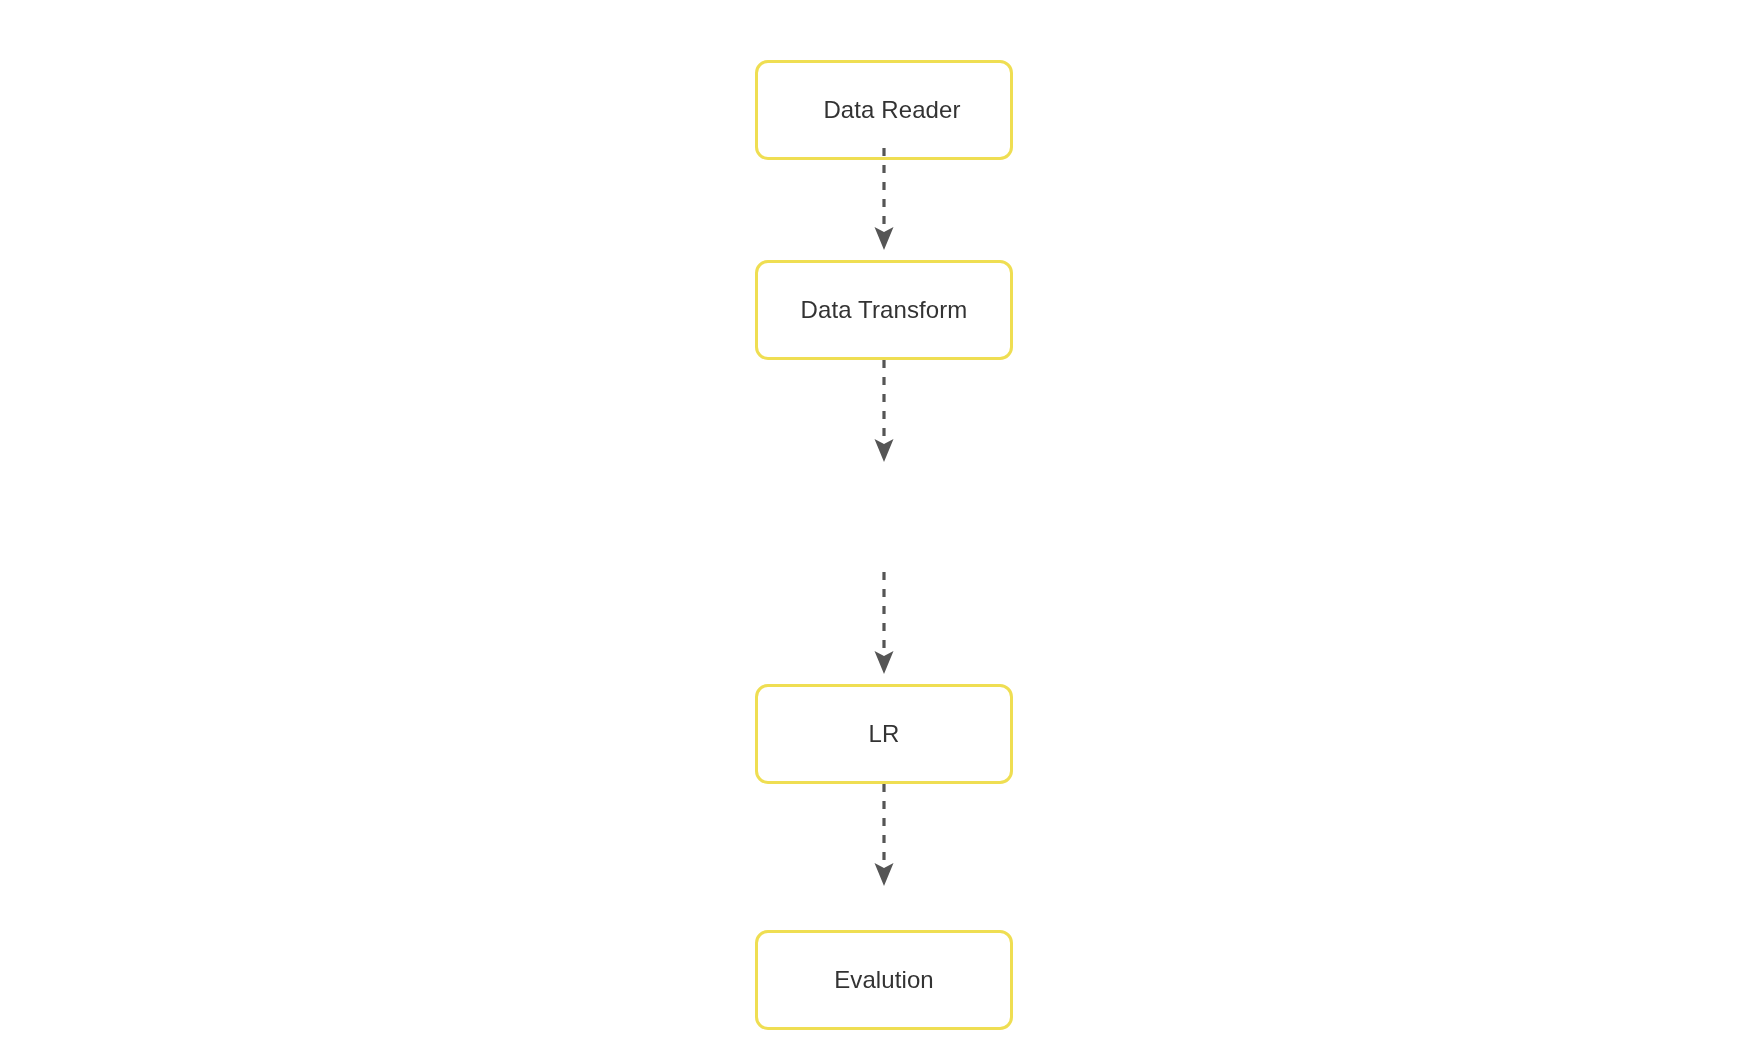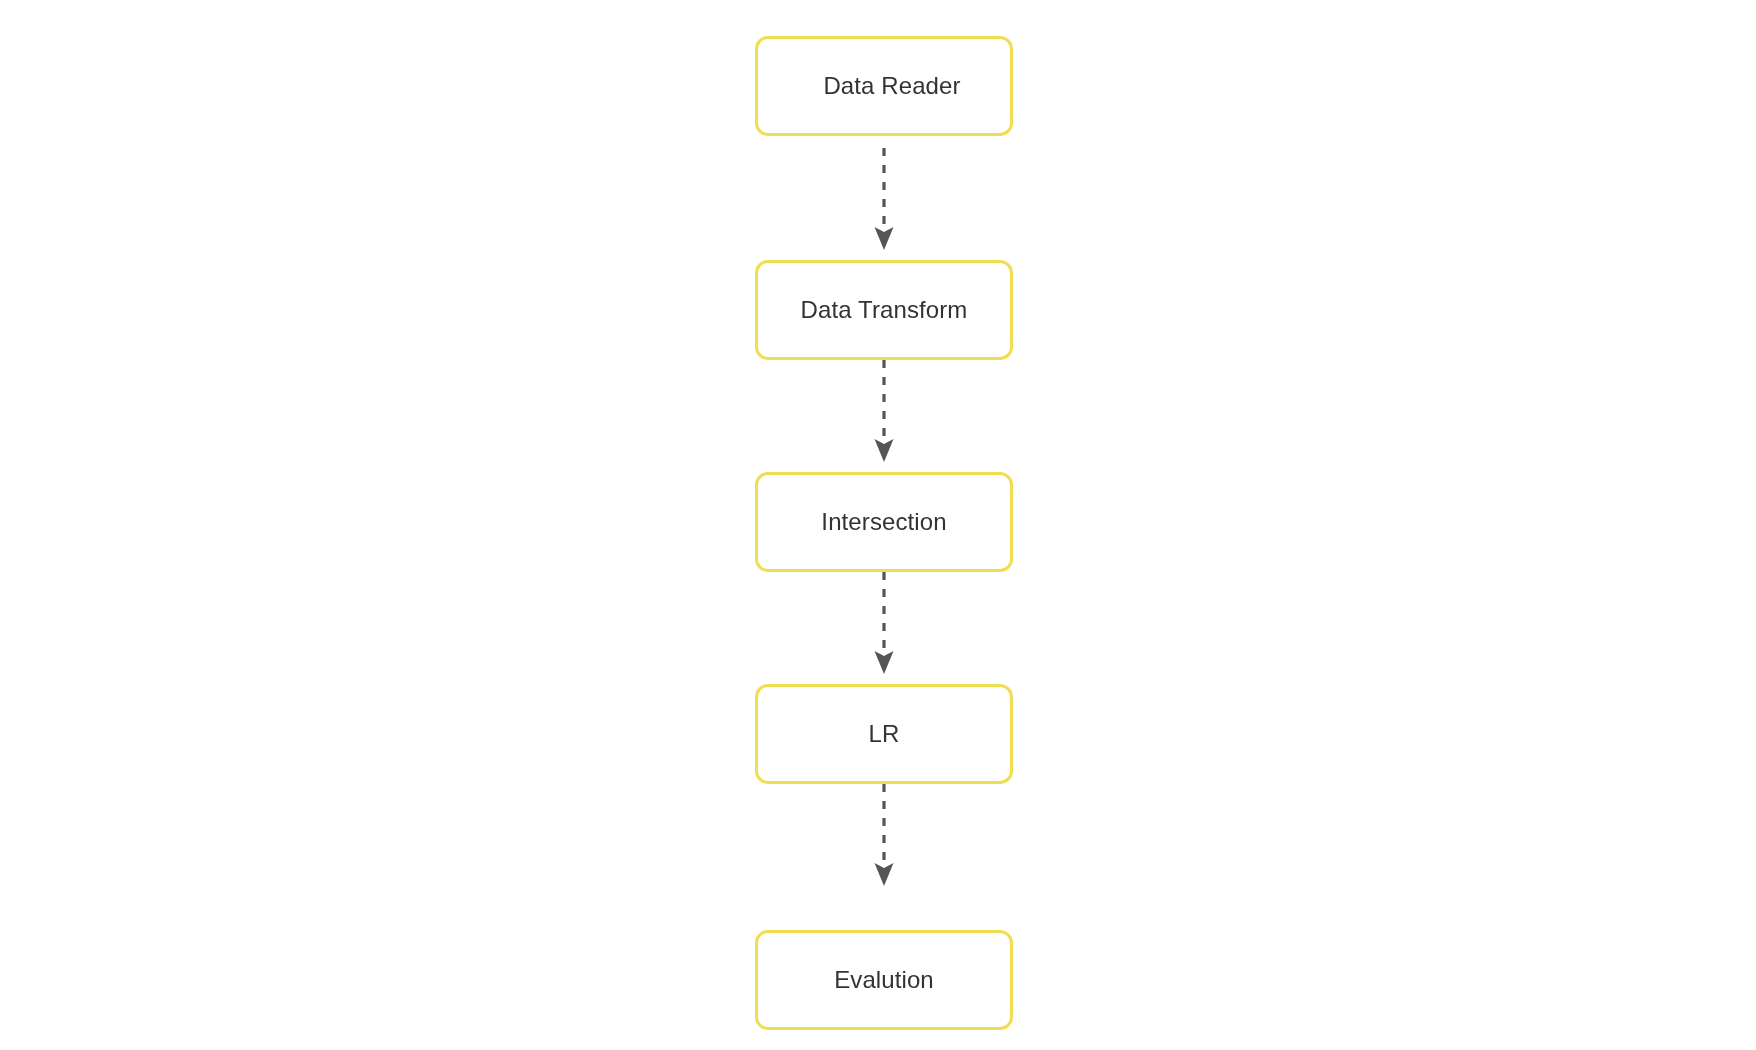--- a/index.html
+++ b/index.html
@@ -40,21 +40,21 @@
   .flow-node-label {
     font-family: "Liberation Sans", sans-serif;
     font-size: 24px;
     line-height: 1;
     font-weight: 400;
     color: #333333;
     white-space: nowrap;
     letter-spacing: 0.1px;
   }
 
-  .node-0 { top: 36px; padding-left: 16px; }
+  .node-0 { top: 60px; padding-left: 16px; }
   .node-1 { top: 260px; }
   .node-2 { top: 472px; }
   .node-3 { top: 684px; text-align: center; }
   .node-4 { top: 896px; }
 
   
   .flow-edge {
     position: absolute;
     left: 844px;
     width: 80px;
@@ -82,23 +82,20 @@
 
   <div class="flow-node node-1" style="--node-stroke: #efde52; background: rgb(255, 255, 255);">
     <span class="flow-node-label" style="color: rgb(51, 51, 51);">Data Transform</span>
   </div>
 
   <svg class="flow-edge edge-1" viewBox="0 0 80 112">
     <line x1="40" y1="0" x2="40" y2="86" stroke="#555555" stroke-width="3.2" stroke-dasharray="8 9"></line>
     <path d="M 40 102 L 30.5 79 L 40 84 L 49.5 79 Z" fill="#555555"></path>
   </svg>
 
-  <div class="flow-node node-2" style="--node-stroke: #efde52; background: rgb(255, 255, 255);">
-    <span class="flow-node-label" style="color: rgb(51, 51, 51);">Intersection</span>
-  </div>
 
   <svg class="flow-edge edge-2" viewBox="0 0 80 112">
     <line x1="40" y1="0" x2="40" y2="86" stroke="#555555" stroke-width="3.2" stroke-dasharray="8 9"></line>
     <path d="M 40 102 L 30.5 79 L 40 84 L 49.5 79 Z" fill="#555555"></path>
   </svg>
 
   <div class="flow-node node-3" style="--node-stroke: #efde52; background: rgb(255, 255, 255);">
     <span class="flow-node-label" style="color: rgb(51, 51, 51);">LR</span>
   </div>
 

